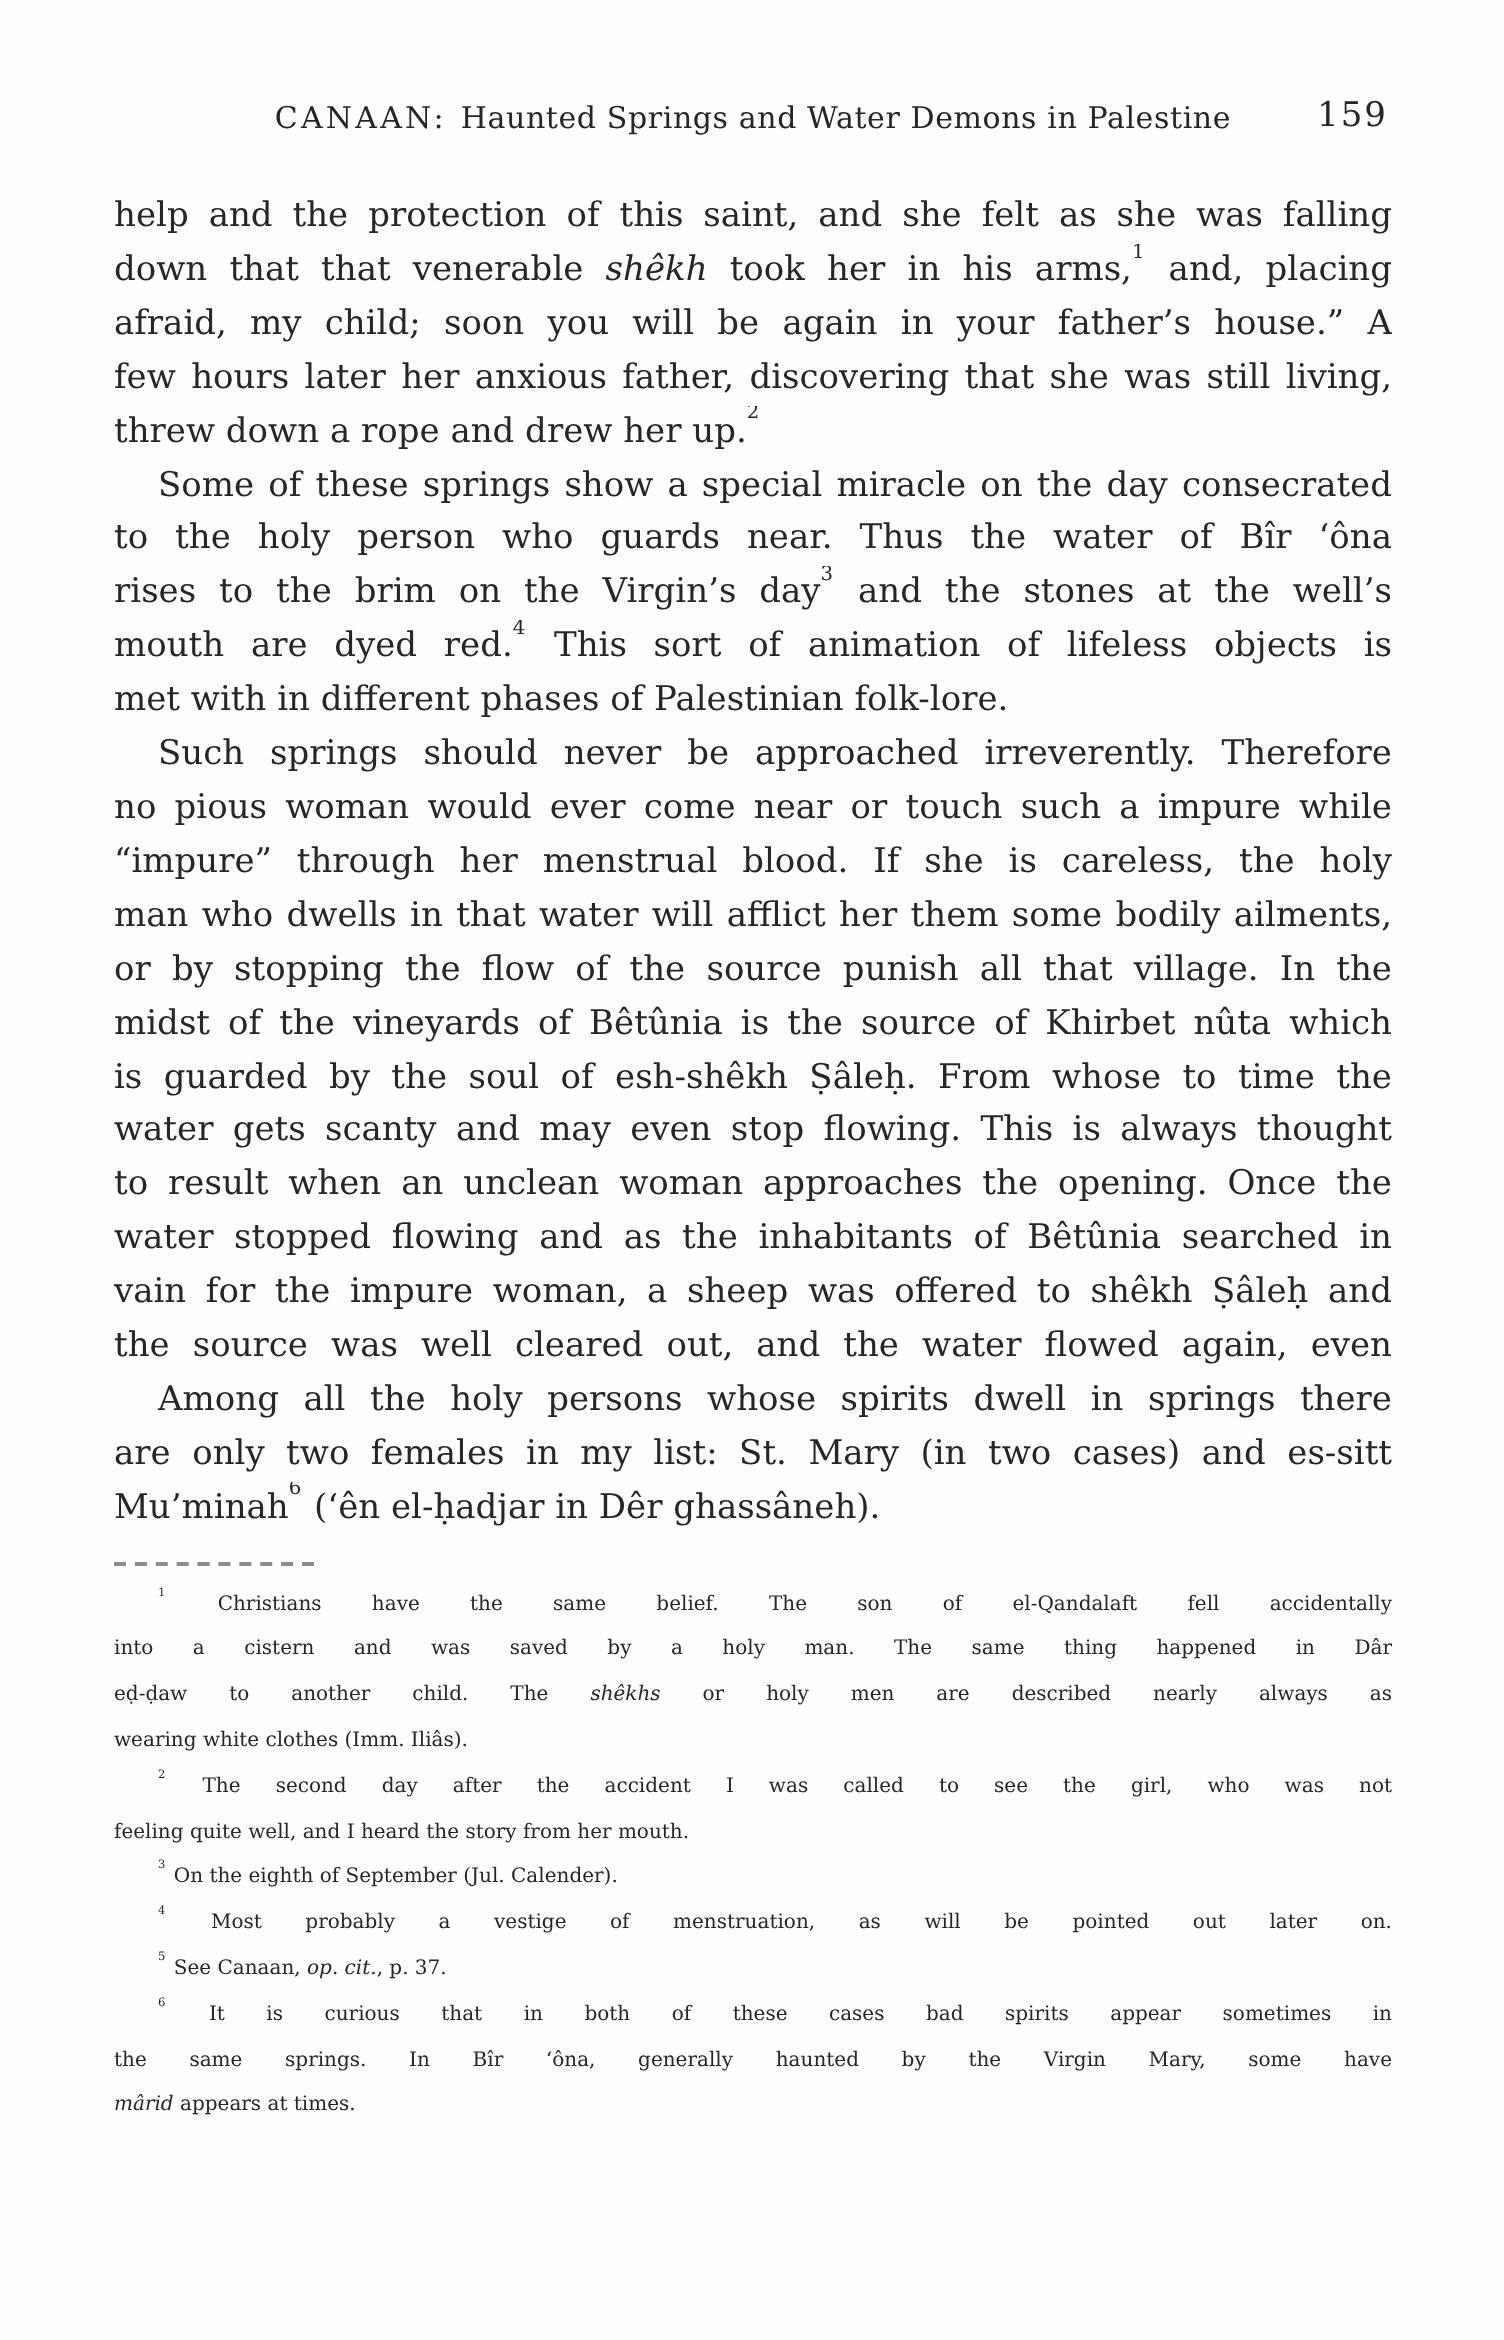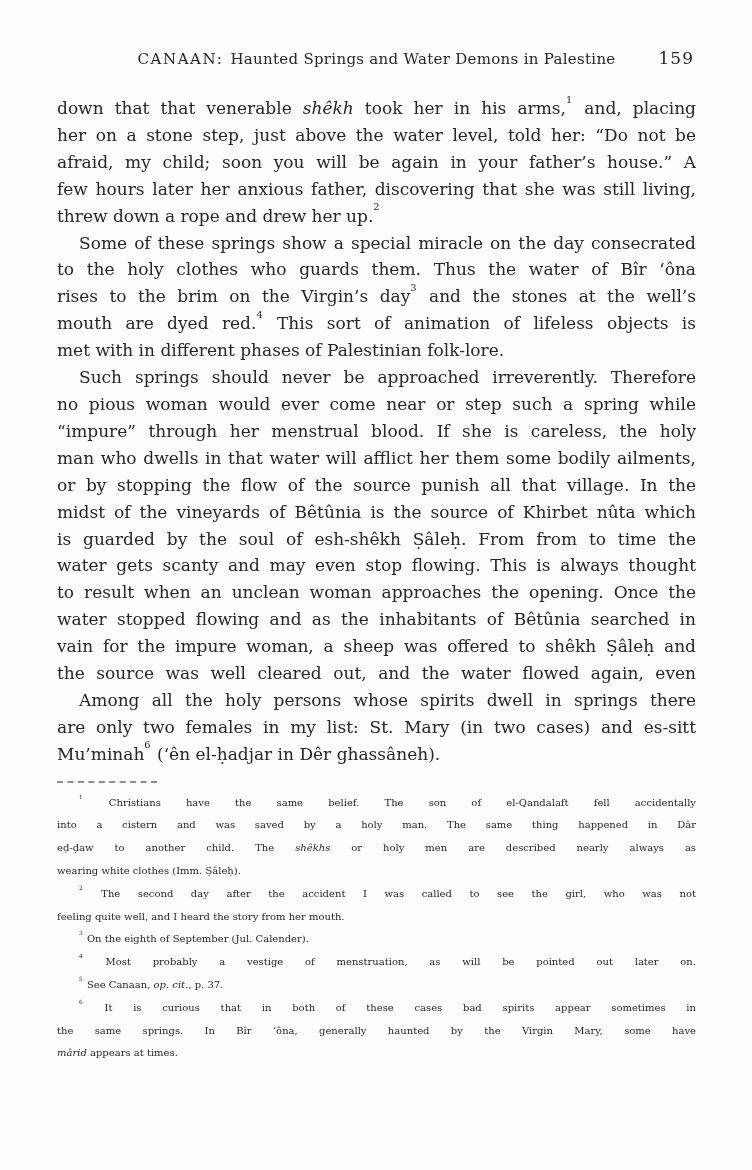--- a/index.html
+++ b/index.html
@@ -84,62 +84,62 @@
 
   <div class="running-head">
     <div class="rh-center">
       <span class="rh-author">CANAAN:</span><span class="rh-title">Haunted Springs and Water Demons in Palestine</span>
     </div>
     <div class="rh-pageno">159</div>
   </div>
 
   <div class="body-text">
       <div class="para">
+        <div class="tline">help and the protection of this saint, and she felt as she was falling</div>
         <div class="tline">down that that venerable <i>shêkh</i> took her in his arms,<sup>1</sup> and, placing</div>
-        <div class="tline">her on a stone step, just above the water level, told her: “Do not be</div>
         <div class="tline">afraid, my child; soon you will be again in your father’s house.” A</div>
         <div class="tline">few hours later her anxious father, discovering that she was still living,</div>
         <div class="tline lastline">threw down a rope and drew her up.<sup>2</sup></div>
       </div>
       <div class="para">
         <div class="tline indent">Some of these springs show a special miracle on the day consecrated</div>
-        <div class="tline">to the holy clothes who guards them. Thus the water of Bîr ‘ôna</div>
+        <div class="tline">to the holy person who guards near. Thus the water of Bîr ‘ôna</div>
         <div class="tline">rises to the brim on the Virgin’s day<sup>3</sup> and the stones at the well’s</div>
         <div class="tline">mouth are dyed red.<sup>4</sup> This sort of animation of lifeless objects is</div>
         <div class="tline lastline">met with in different phases of Palestinian folk-lore.</div>
       </div>
       <div class="para">
         <div class="tline indent">Such springs should never be approached irreverently. Therefore</div>
-        <div class="tline">no pious woman would ever come near or step such a spring while</div>
+        <div class="tline">no pious woman would ever come near or touch such a impure while</div>
         <div class="tline">“impure” through her menstrual blood. If she is careless, the holy</div>
         <div class="tline">man who dwells in that water will afflict her them some bodily ailments,</div>
         <div class="tline">or by stopping the flow of the source punish all that village. In the</div>
         <div class="tline">midst of the vineyards of Bêtûnia is the source of Khirbet nûta which</div>
-        <div class="tline">is guarded by the soul of esh-shêkh Ṣâleḥ. From from to time the</div>
+        <div class="tline">is guarded by the soul of esh-shêkh Ṣâleḥ. From whose to time the</div>
         <div class="tline">water gets scanty and may even stop flowing. This is always thought</div>
         <div class="tline">to result when an unclean woman approaches the opening. Once the</div>
         <div class="tline">water stopped flowing and as the inhabitants of Bêtûnia searched in</div>
         <div class="tline">vain for the impure woman, a sheep was offered to shêkh Ṣâleḥ and</div>
         <div class="tline">the source was well cleared out, and the water flowed again, even</div>
       </div>
       <div class="para">
         <div class="tline indent">Among all the holy persons whose spirits dwell in springs there</div>
         <div class="tline">are only two females in my list: St. Mary (in two cases) and es-sitt</div>
         <div class="tline lastline">Mu’minah<sup>6</sup> (‘ên el-ḥadjar in Dêr ghassâneh).</div>
       </div>
     </div>
 
   <div class="footnote-sep"></div>
 
   <div class="footnotes">
       <div class="fnote">
         <div class="tline indent"><sup>1</sup> Christians have the same belief. The son of el-Qandalaft fell accidentally</div>
         <div class="tline">into a cistern and was saved by a holy man. The same thing happened in Dâr</div>
         <div class="tline">eḍ-ḍaw to another child. The <i>shêkhs</i> or holy men are described nearly always as</div>
-        <div class="tline lastline">wearing white clothes (Imm. Ṣâleḥ).</div>
+        <div class="tline lastline">wearing white clothes (Imm. Iliâs).</div>
       </div>
       <div class="fnote">
         <div class="tline indent"><sup>2</sup> The second day after the accident I was called to see the girl, who was not</div>
         <div class="tline lastline">feeling quite well, and I heard the story from her mouth.</div>
       </div>
       <div class="fnote">
         <div class="tline indent lastline"><sup>3</sup> On the eighth of September (Jul. Calender).</div>
       </div>
       <div class="fnote">
         <div class="tline indent"><sup>4</sup> Most probably a vestige of menstruation, as will be pointed out later on.</div>

